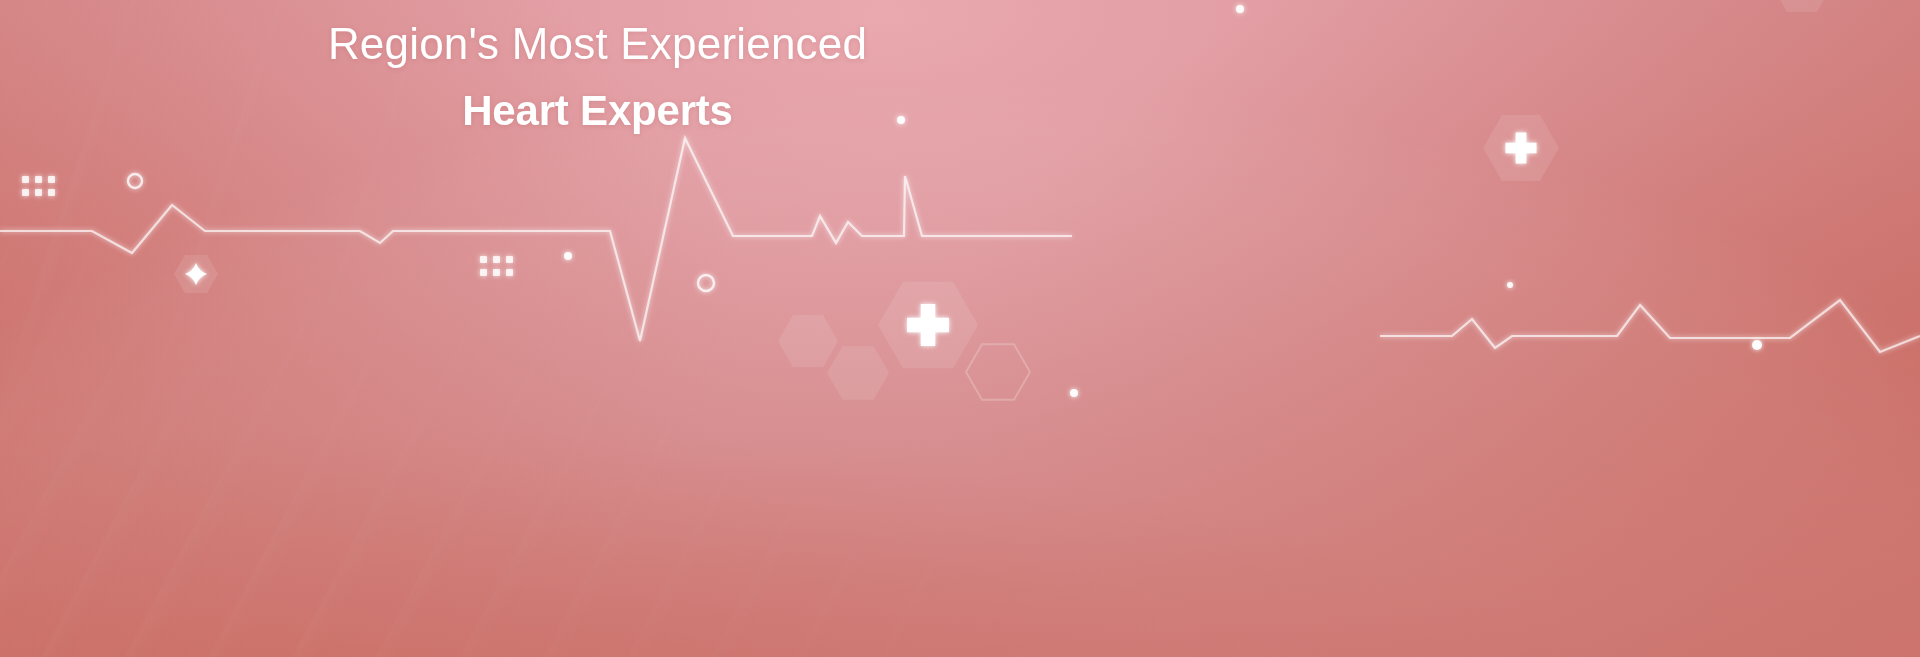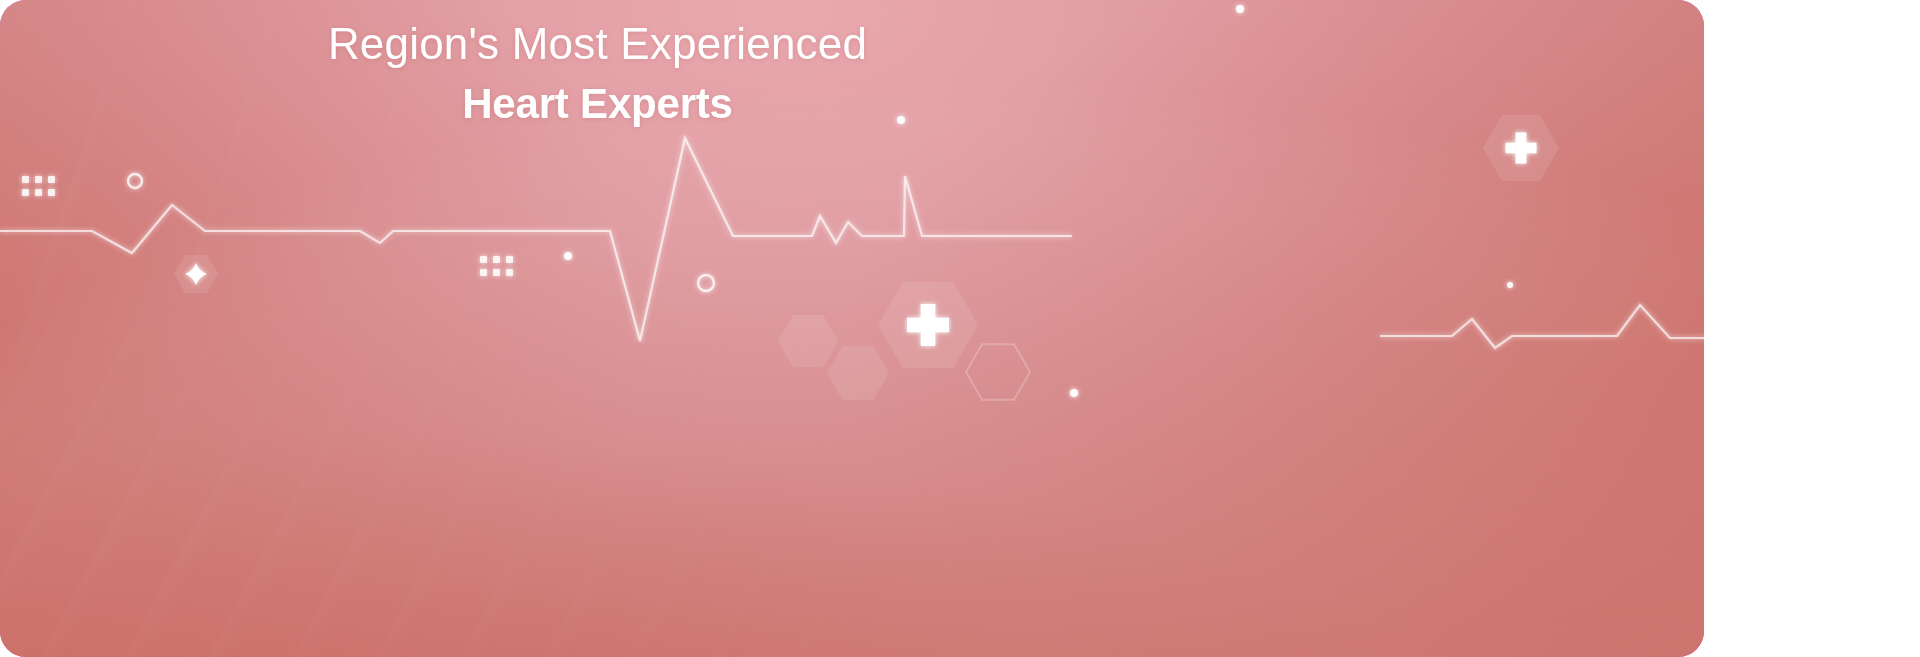--- a/index.html
+++ b/index.html
@@ -7,25 +7,24 @@
 
   html, body {
     width: 1920px;
     height: 657px;
     overflow: hidden;
     font-family: "Liberation Sans", sans-serif;
   }
 
   #banner {
     position: relative;
-    width: 1704px;
+    width: 1920px;
     height: 657px;
     overflow: hidden;
     background: #d946ef;
-    border-radius: 26px;
   }
 
   
   .bg-base {
     position: absolute;
     inset: 0;
     background:
       radial-gradient(115% 150% at 46% 2%,
         #e9a9af 0%,
         #e3a0a6 14%,
@@ -143,21 +142,21 @@
     text-shadow: 0 1px 5px rgba(150, 55, 55, 0.18);
   }
 
   .headline-subtitle {
     display: block;
     color: #ffffff;
     font-size: 42px;
     line-height: 1.0;
     font-weight: 700;
     letter-spacing: -0.2px;
-    margin-top: 17px;
+    margin-top: 24px;
     text-shadow: 0 1px 5px rgba(150, 55, 55, 0.18);
   }
 </style>
 </head>
 <body>
 
 <div id="banner">
 
   <div class="bg-base"></div>
   <div class="bg-warm-bottom"></div>

